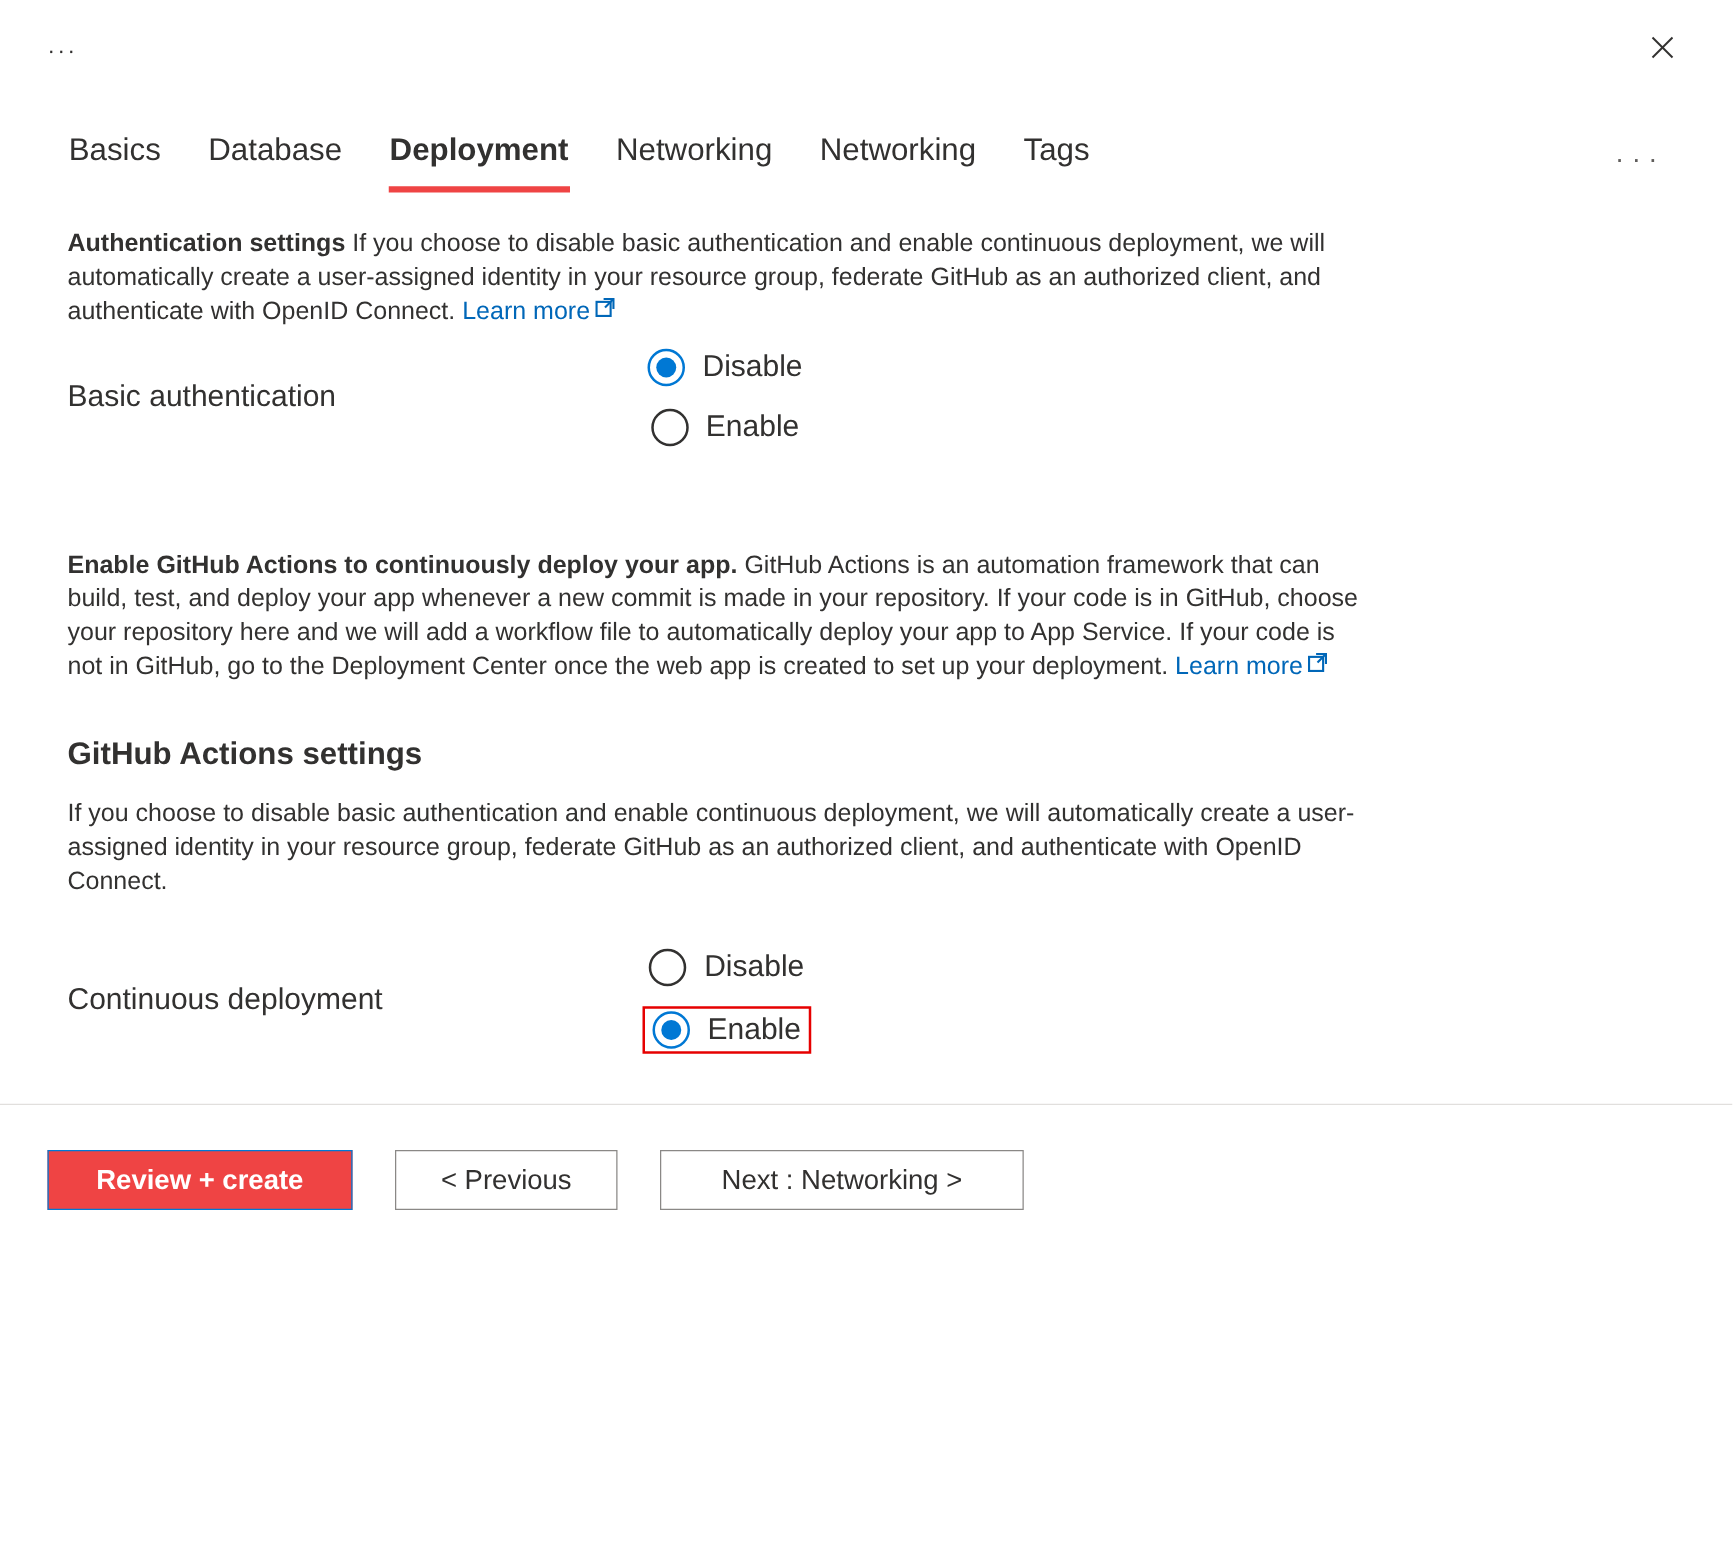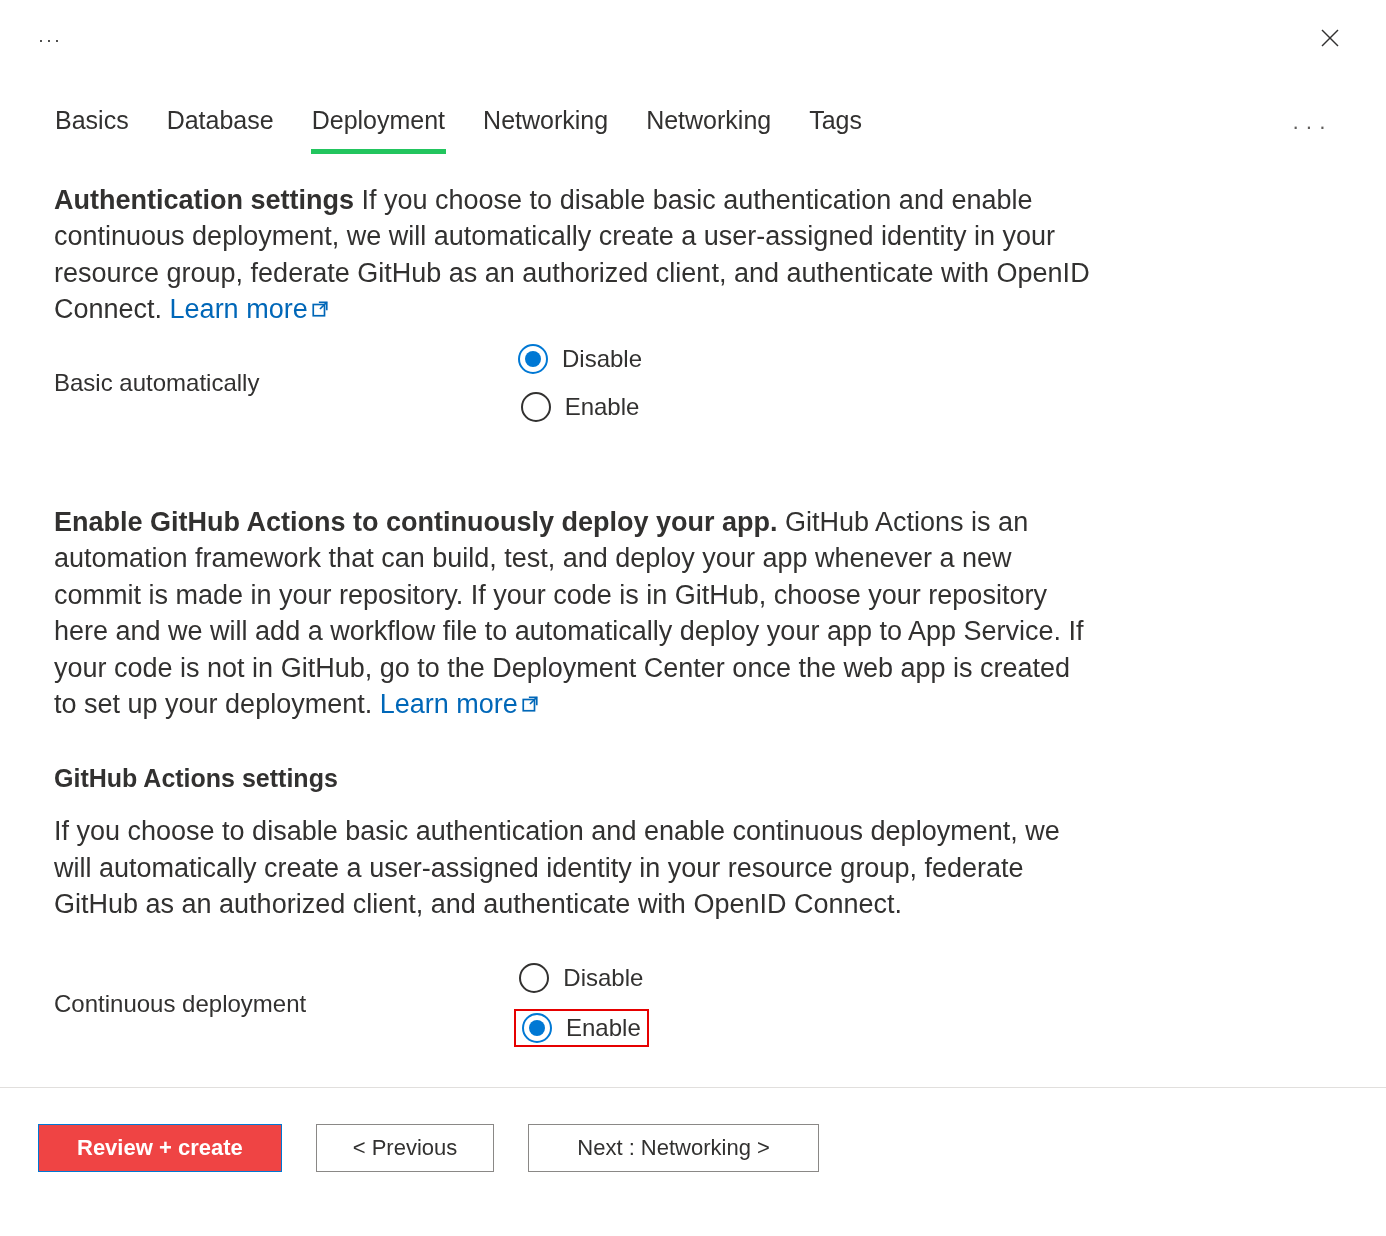--- a/index.html
+++ b/index.html
@@ -55,35 +55,35 @@
       gap: 36px;
     }
     .tab {
       font-size: 25px;
       color: #323130;
       padding: 6px 1px 14px 1px;
       cursor: pointer;
       border-bottom: 5px solid transparent;
     }
     .tab.active {
-      font-weight: 400;
-      border-bottom: 5px solid #22c55e;
+      font-weight: 700;
+      border-bottom: 5px solid #ef4444;
     }
     .tabs-ellipsis {
       font-size: 22px;
       letter-spacing: 6px;
       color: #605e5c;
       cursor: pointer;
     }
     .content {
       padding: 28px 54px 40px 54px;
       max-width: 1150px;
     }
     .section-desc {
-      font-size: 27px;
+      font-size: 20px;
       line-height: 1.35;
       color: #323130;
       margin-bottom: 12px;
     }
     .section-desc .bold {
       font-weight: 600;
     }
     .link {
       color: #0067b8;
       cursor: pointer;
@@ -223,21 +223,21 @@
 
   <p class="section-desc">
     <span class="bold">Authentication settings</span><span> If you choose to disable basic authentication and enable continuous deployment, we will automatically create a user-assigned identity in your resource group, federate GitHub as an authorized client, and authenticate with OpenID Connect. </span><a class="link"><span>Learn more</span><span class="ext-icon"><svg viewBox="0 0 16 16" fill="none" stroke="#0067b8" stroke-width="1.5">
             <rect x="2" y="4" width="10" height="10"></rect>
             <path d="M7 2 H14 V9"></path>
             <line x1="14" y1="2" x2="8" y2="8"></line>
           </svg></span></a>
   </p>
 
   <div class="form-row">
-    <div class="form-label">Basic automatically</div>
+    <div class="form-label">Basic authentication</div>
     <div class="radio-group">
       <label class="radio-item">
         <span class="radio-outer selected">
             <span class="radio-inner"></span>
           </span>
         <span class="radio-label">Disable</span>
       </label>
       <label class="radio-item">
         <span class="radio-outer"></span>
         <span class="radio-label">Enable</span>

